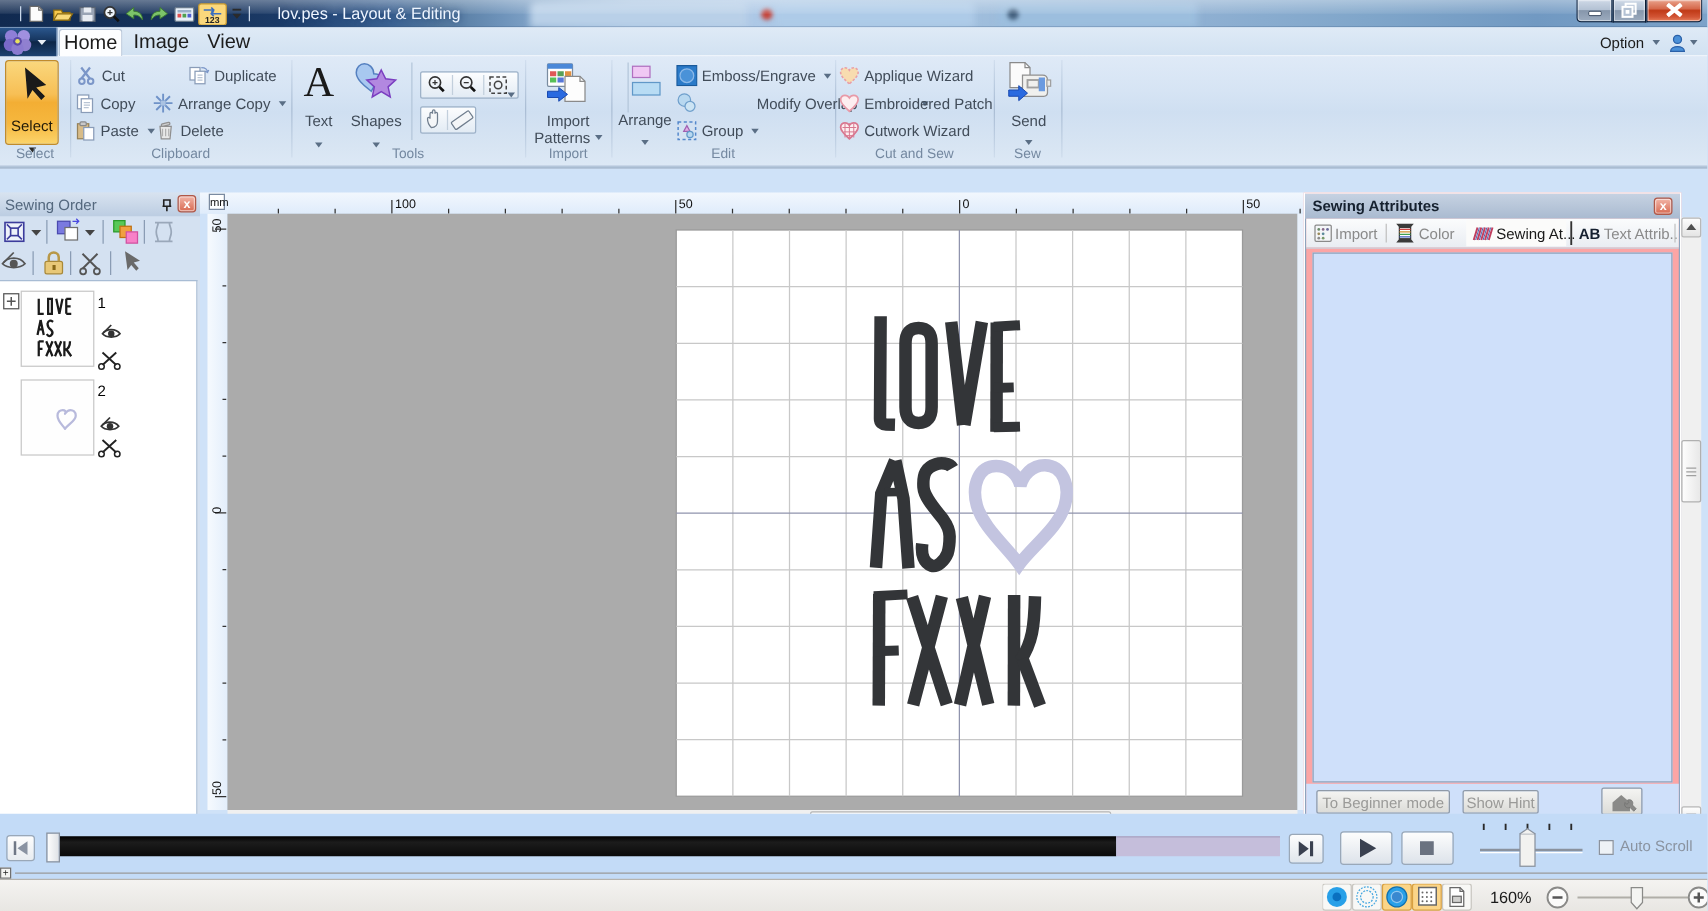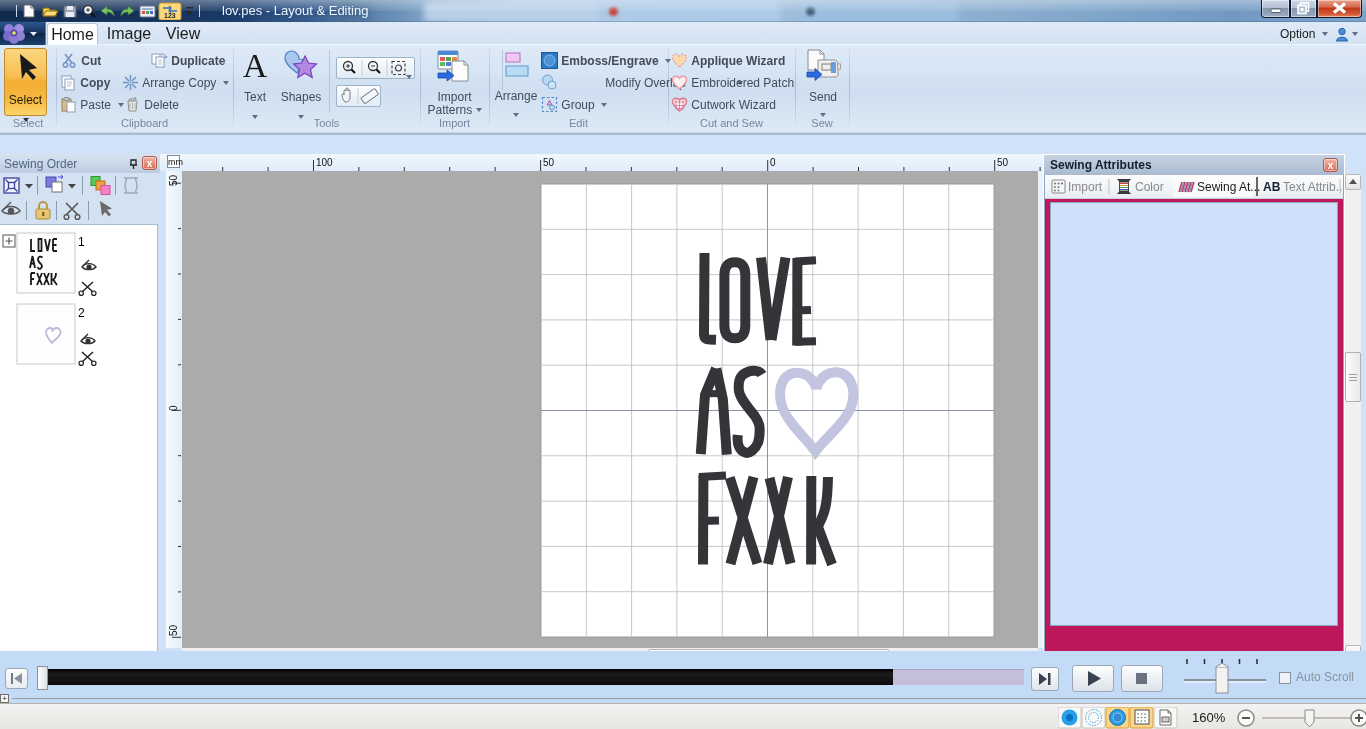--- a/index.html
+++ b/index.html
@@ -40,41 +40,41 @@
 .glabel { top:72px; height:14px; font-size:11px; color:#7488a0; text-align:center; }
 .ritem { font-size:12px; color:#414c59; display:flex; align-items:center; height:21px; }
 .dd { width:0; height:0; border-left:3.5px solid transparent; border-right:3.5px solid transparent; border-top:4px solid #5a6e85; display:inline-block; }
 
 
 #selbtn { left:4px; top:3px; width:43px; height:68px; border:1px solid #c08b2d; border-radius:3px;
   background:linear-gradient(180deg,#fad77d 0%,#f7bf55 40%,#f3ae34 50%,#f6b73e 75%,#fbd46b 100%); text-align:center; }
 #selbtn .lbl { margin-top:2px; font-size:12px; color:#231a08; }
 
 
-.row1 { top:5px;font-weight:bold; } .row2 { top:27px; } .row3 { top:49px; }
+.row1 { top:5px; } .row2 { top:27px; } .row3 { top:49px; }
 
 
 #mainarea { left:0; top:151px; width:1366px; height:516px; background:#cfe2f8; }
 
 
 #lpanel { left:0; top:3px; width:160px; height:516px; background:#d4e1f1; }
 #lpanel .ptitle { left:0; top:0; width:160px; height:19px;
   background:linear-gradient(180deg,#d8e3f0,#bccde2); font-size:12px; color:#54687e; padding:3px 0 0 4px; }
 #lplist { left:0; top:70px; width:158px; height:437px; background:#ffffff; border:1px solid #a8bcd4; border-left:none; }
 
 
 #wsruler-h { left:160px; top:3px; width:883px; height:17px; background:linear-gradient(180deg,#f2f7fd,#dfecfb); }
 #wsruler-v { left:166px; top:20px; width:16px; height:477px; background:linear-gradient(90deg,#f6fafe,#e3eefb); }
 #mmbox { left:167px; top:4px; width:13px; height:13px; background:#ffffff; border:1px solid #7a8aa0; font-size:9px; color:#111; text-align:center; line-height:12px; }
 #canvas { left:182px; top:20px; width:856px; height:477px; background:#ababab; overflow:hidden; }
 #vsb { left:1038px; top:20px; width:5px; height:477px; background:#e9f1fb; }
 #hsb { left:182px; top:497px; width:856px; height:17px; background:#f0f0f0; }
 
 
-#rpanel { left:1043px; top:3px; width:302px; height:508px; background:#be185d; border:1px solid #ffffff; box-shadow:0 0 0 1px #8ea4bd inset; }
+#rpanel { left:1043px; top:3px; width:302px; height:508px; background:#fca5a5; border:1px solid #ffffff; box-shadow:0 0 0 1px #8ea4bd inset; }
 #rptitle { left:0; top:0; width:300px; height:20px; background:linear-gradient(180deg,#c6d2e2,#a9bad0); font-size:12px; font-weight:bold; color:#15202e; padding:3px 0 0 6px; }
 #rptools { left:1px; top:20px; width:298px; height:24px; background:linear-gradient(180deg,#fbfcfd,#e9edf2); border-bottom:1px solid #c8d2de; font-size:12px; color:#8a8a8a; }
 #rpcontent { left:6px; top:47px; width:288px; height:424px; background:#cfe0fa; border:1px solid #8ea4bd; }
 #rpbtns { left:1px; top:472px; width:298px; height:34px; background:#cfe0fa; }
 .rbtn { border:1px solid #8f9aa8; background:linear-gradient(180deg,#f4f4f2,#dcdcd8); color:#9a9a98; font-size:12px; text-align:center; border-radius:2px; }
 #rsb { left:1345px; top:23px; width:16px; height:487px; background:#f0f0f0; }
 
 
 #playbar { left:0; top:651px; width:1366px; height:52px; background:#c3dbf7; }
 
@@ -189,21 +189,21 @@
       <div class="lbl">Select</div>
       <div style="margin-top:1px;"><span class="dd" style="border-top-color:#2a2a2a;"></span></div>
     </div>
     <div class="glabel abs" style="left:0px;width:56px;">Select</div>
 
     <div class="ritem abs row1" style="left:61px;"><svg width="17" height="17" viewBox="0 0 17 17">
           <path d="M4 2 L11 11 M11 2 L4 11" stroke="#7b96c8" stroke-width="1.8" fill="none"></path>
           <circle cx="4.5" cy="13" r="2.2" fill="none" stroke="#7b96c8" stroke-width="1.6"></circle>
           <circle cx="11.5" cy="13" r="2.2" fill="none" stroke="#7b96c8" stroke-width="1.6"></circle>
         </svg>&nbsp;Cut</div>
-    <div class="ritem abs row2" style="left:60px;font-weight:bold;"><svg width="17" height="17" viewBox="0 0 17 17">
+    <div class="ritem abs row2" style="left:60px;"><svg width="17" height="17" viewBox="0 0 17 17">
           <rect x="2" y="2" width="9" height="11" fill="#fff" stroke="#8a9cb8"></rect>
           <rect x="5" y="5" width="9" height="11" fill="#fff" stroke="#8a9cb8"></rect>
           <path d="M7 8 h5 M7 10 h5 M7 12 h4" stroke="#b8c4d4" stroke-width="1"></path>
         </svg>&nbsp;Copy</div>
     <div class="ritem abs row3" style="left:60px;"><svg width="17" height="17" viewBox="0 0 17 17">
           <rect x="2" y="3" width="9" height="12" fill="#d8bc88" stroke="#96825a"></rect>
           <rect x="4" y="1.5" width="5" height="3" rx="1" fill="#c8c8c8" stroke="#888"></rect>
           <rect x="7" y="6" width="8" height="10" fill="#fff" stroke="#8a9cb8"></rect>
         </svg>&nbsp;Paste&nbsp;&nbsp;<span class="dd"></span></div>
     <div class="ritem abs row1" style="left:122px;padding-left:29px;"><svg width="17" height="17" viewBox="0 0 17 17">
@@ -542,20 +542,30 @@
           </g>
           <text x="152" y="16" fill="#1a1a1a">Sewing At...</text>
           <line x1="212" y1="2" x2="212" y2="21" stroke="#333" stroke-width="1.5"></line>
           <text x="218" y="16" font-weight="bold" fill="#152030">AB</text>
           <text x="238" y="16" fill="#8a8a8a">Text Attrib...</text>
           <line x1="295" y1="4" x2="295" y2="19" stroke="#c0c0c0"></line>
         </g>
       </svg>
     </div>
     <div id="rpcontent" class="abs"></div>
+    <div id="rpbtns" class="abs">
+      <div class="rbtn abs" style="left:8px;top:5px;width:107px;height:19px;line-height:18px;">To Beginner mode</div>
+      <div class="rbtn abs" style="left:125px;top:5px;width:61px;height:19px;line-height:18px;">Show Hint</div>
+      <div class="rbtn abs" style="left:236px;top:3px;width:33px;height:22px;">
+        <svg width="31" height="20" viewBox="0 0 31 20" style="margin-top:1px;">
+          <path d="M8 10 l7 -6 7 6 v7 h-14 z" fill="#8a8a88"></path>
+          <path d="M20 8 c3 -1 5 1 4 4 l3 3 -2 2 -3 -3 c-3 1 -5 -1 -4 -4 l1.5 1.5 1.5 -1.5 z" fill="#8a8a88" stroke="#6a6a68" stroke-width="0.5"></path>
+        </svg>
+      </div>
+    </div>
   </div>
   <div id="rsb" class="abs">
     <div class="abs" style="left:0;top:0;width:16px;height:16px;background:linear-gradient(180deg,#fdfdfd,#e4e4e4);border:1px solid #b8b8b8;border-radius:2px;"><svg width="14" height="14">
           <path d="M7 4 l4 5 h-8 z" fill="#505050"></path>
         </svg></div>
     <div class="abs" style="left:0;bottom:0;width:16px;height:16px;background:linear-gradient(180deg,#fdfdfd,#e4e4e4);border:1px solid #b8b8b8;border-radius:2px;"><svg width="14" height="14">
           <path d="M7 10 l4 -5 h-8 z" fill="#505050"></path>
         </svg></div>
     <div class="abs" style="left:0;top:178px;width:16px;height:50px;background:linear-gradient(90deg,#fdfdfd,#e8e8e8);border:1px solid #b0b0b0;border-radius:2px;">
       <div class="abs" style="left:3px;top:21px;width:8px;height:1px;background:#a0a0a0;"></div>

